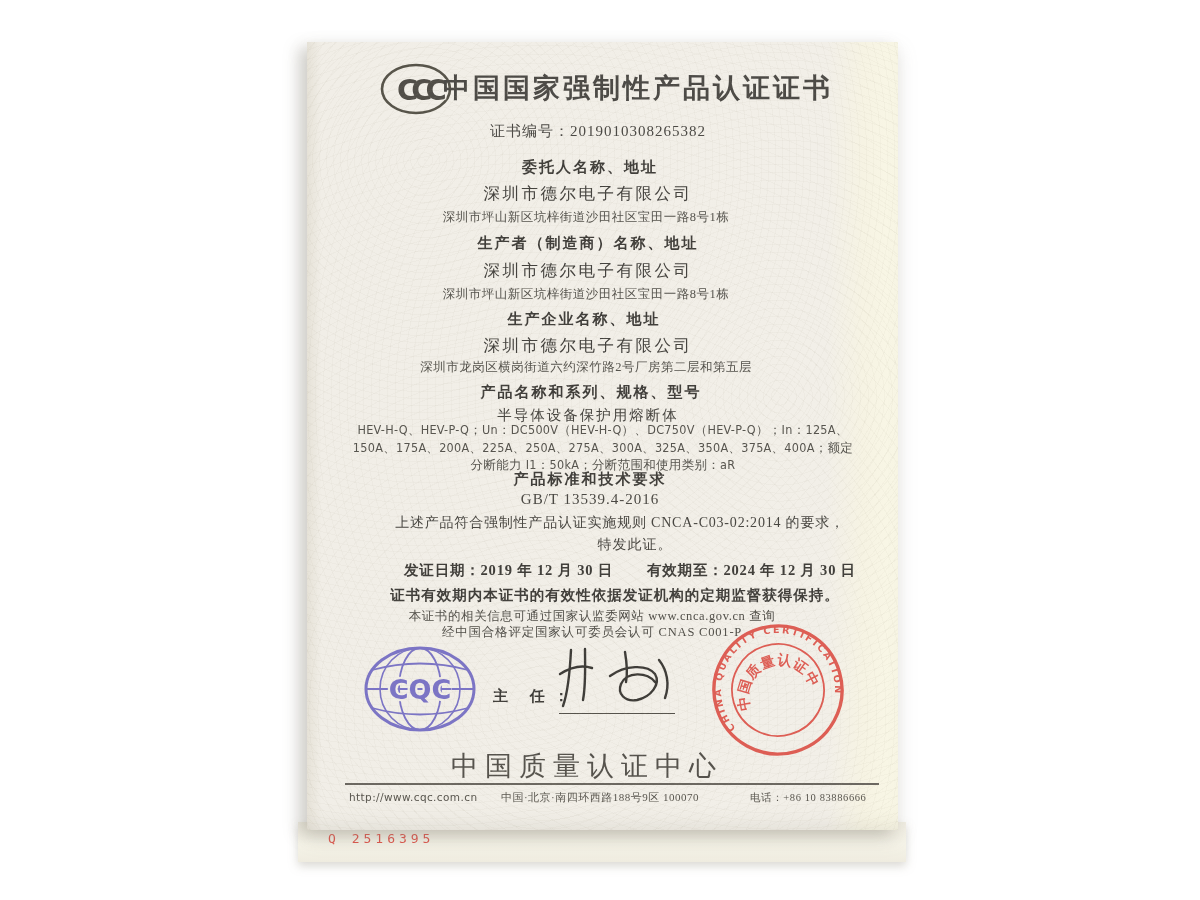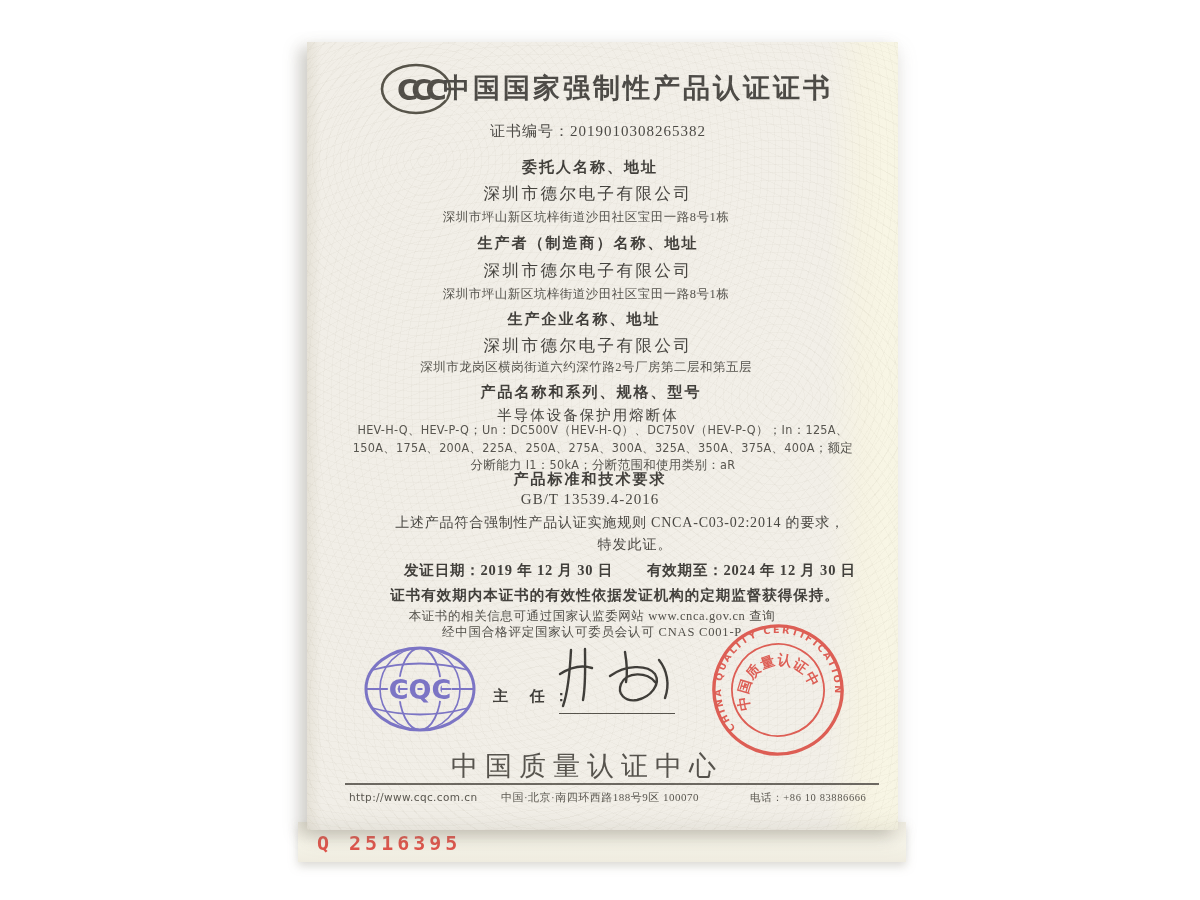--- a/index.html
+++ b/index.html
@@ -9,23 +9,23 @@
   }
   .scene{position:relative;width:1200px;height:900px;}
 
   
   .underpage{
     position:absolute;left:298px;top:822px;width:608px;height:40px;
     background:linear-gradient(180deg,#f2efe4 0%,#f6f4e9 55%,#efece0 100%);
     box-shadow:0 4px 9px rgba(150,144,128,.35);
   }
   .serial{
-    position:absolute;left:19px;top:9px;
+    position:absolute;left:30px;top:9px;
     font-family:"DejaVu Sans Mono",monospace;
-    font-size:20px;letter-spacing:4px;color:#e0544b;font-weight:700;
+    font-size:13px;letter-spacing:4px;color:#e0544b;font-weight:400;
   }
 
   
   .certificate{
     position:absolute;left:307px;top:42px;width:591px;height:788px;
     background:linear-gradient(90deg,#e8e4da 0%,#f1eee7 2.5%,#f2efe8 88%,#f6f3e3 94%,#f9f7e6 100%);
     box-shadow:-9px 5px 14px rgba(130,125,112,.28), 0 8px 18px rgba(140,135,122,.22),
                inset 0 -14px 24px -14px rgba(120,115,100,.18);
   }
   

